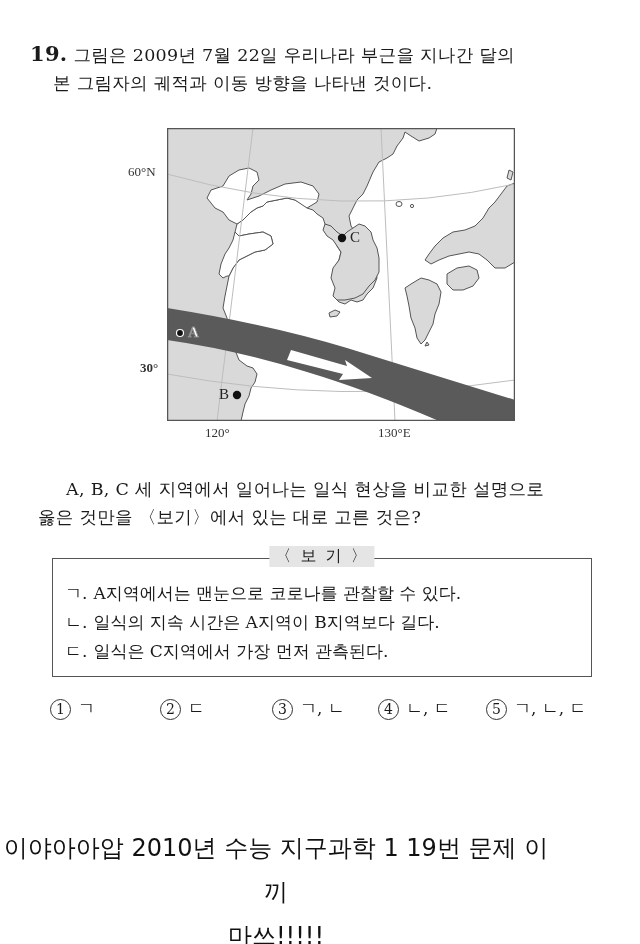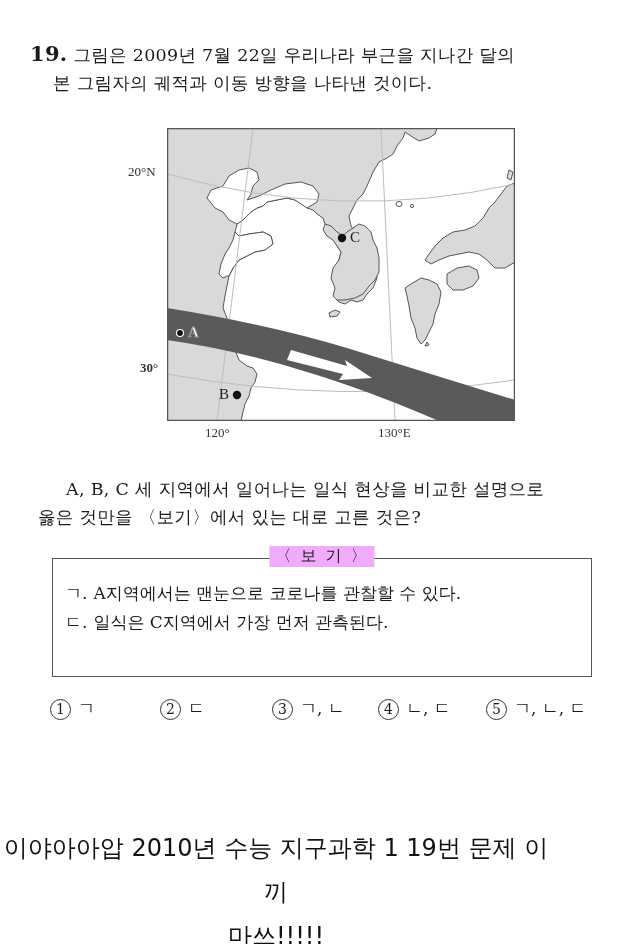--- a/index.html
+++ b/index.html
@@ -8,38 +8,38 @@
   .qhead { position: absolute; left: 30px; top: 40px; width: 580px; font-size: 17.5px; line-height: 28px; letter-spacing: 0.3px; }
   .qhead .num { font-weight: bold; font-size: 21px; margin-right: 6px; margin-top: 24px; }
   .qhead .l2 { padding-left: 23px; display: block; }
   .map-wrap { position: absolute; left: 110px; top: 120px; width: 430px; height: 330px; }
   .map-frame { position: absolute; left: 57px; top: 8px; width: 348px; height: 293px; }
   .map-frame svg { display: block; }
   .lbl { position: absolute; font-size: 13px; color: #333; font-family: "Liberation Serif", serif; white-space: nowrap; }
   .prompt { position: absolute; left: 38px; top: 475px; width: 580px; font-size: 17.5px; line-height: 28px; letter-spacing: 0.3px; }
   .prompt .l1 { padding-left: 28px; display: block; }
   .bogi { position: absolute; left: 52px; top: 558px; width: 540px; height: 119px; border: 1.5px solid #555; box-sizing: border-box; }
-  .bogi-title { position: absolute; left: 50%; top: -13px; transform: translateX(-50%); background: #f0abfc; padding: 0 6px; font-size: 16px; letter-spacing: 2px; }
+  .bogi-title { position: absolute; left: 50%; top: -13px; transform: translateX(-50%); background: #e5e5e5; padding: 0 6px; font-size: 16px; letter-spacing: 2px; }
   .bogi-items { position: absolute; left: 12px; top: 20px; font-size: 17px; line-height: 29px; }
   .bogi-item .mk { margin-right: 6px; }
   .choices { position: absolute; left: 50px; top: 697px; width: 560px; font-size: 17px; }
   .choice { position: absolute; top: 0; white-space: nowrap; }
   .choice .circ { display: inline-block; width: 19px; height: 19px; border: 1.3px solid #333; border-radius: 50%; text-align: center; line-height: 19px; font-size: 14px; margin-right: 7px; vertical-align: middle; }
   .comment { position: absolute; left: 0; top: 826px; width: 552px; text-align: center; font-family: "DejaVu Sans", "Liberation Sans", sans-serif; font-size: 24px; line-height: 44px; color: #111; }
 </style>
 </head>
 <body>
 
 <div class="qhead">
   <span class="num">19.</span><span>그림은 2009년 7월 22일 우리나라 부근을 지나간 달의</span>
   <span class="l2">본 그림자의 궤적과 이동 방향을 나타낸 것이다.</span>
 </div>
 
 <div class="map-wrap">
-  <span class="lbl" style="left:18px; top:44px;">20°N</span>
+  <span class="lbl" style="left:18px; top:44px;">60°N</span>
   <span class="lbl" style="left:30px; top:240px;font-weight:bold;">30°</span>
   <span class="lbl" style="left:95px; top:305px;">120°</span>
   <span class="lbl" style="left:268px; top:305px;">130°E</span>
 
   <div class="map-frame">
     <svg width="348" height="293" viewBox="0 0 348 293" xmlns="http://www.w3.org/2000/svg">
       <rect x="0" y="0" width="348" height="293" fill="#ffffff"></rect>
 
       <path fill="#d9d9d9" stroke="#555" stroke-width="1" d="M0,0 L270,0 L268,6 L262,10 L252,13 L244,8 L238,4 L236,10 L230,18 L226,26 L220,30 L212,34 L206,44 L200,58 L196,66 L190,72 L186,80 L182,88 L184,98 L188,104
            L194,110 L200,120 L204,128 L208,140 L210,150 L206,160 L200,166 L196,172 L190,174 L184,172 L178,176 L172,174 L168,170 L170,160 L166,148 L168,140 L172,132 L174,124 L170,118 L168,112
@@ -91,20 +91,23 @@
   <span>옳은 것만을 〈보기〉에서 있는 대로 고른 것은?</span>
 </div>
 
 <div class="bogi">
   <div class="bogi-title">〈 보 기 〉</div>
   <div class="bogi-items">
     <div class="bogi-item">
       <span class="mk">ㄱ.</span><span>A지역에서는 맨눈으로 코로나를 관찰할 수 있다.</span>
     </div>
     <div class="bogi-item">
+      <span class="mk">ㄴ.</span><span>일식의 지속 시간은 A지역이 B지역보다 길다.</span>
+    </div>
+    <div class="bogi-item">
       <span class="mk">ㄷ.</span><span>일식은 C지역에서 가장 먼저 관측된다.</span>
     </div>
   </div>
 </div>
 
 <div class="choices">
   <div class="choice" style="left:0px;">
     <span class="circ">1</span><span>ㄱ</span>
   </div>
   <div class="choice" style="left:110px;">

